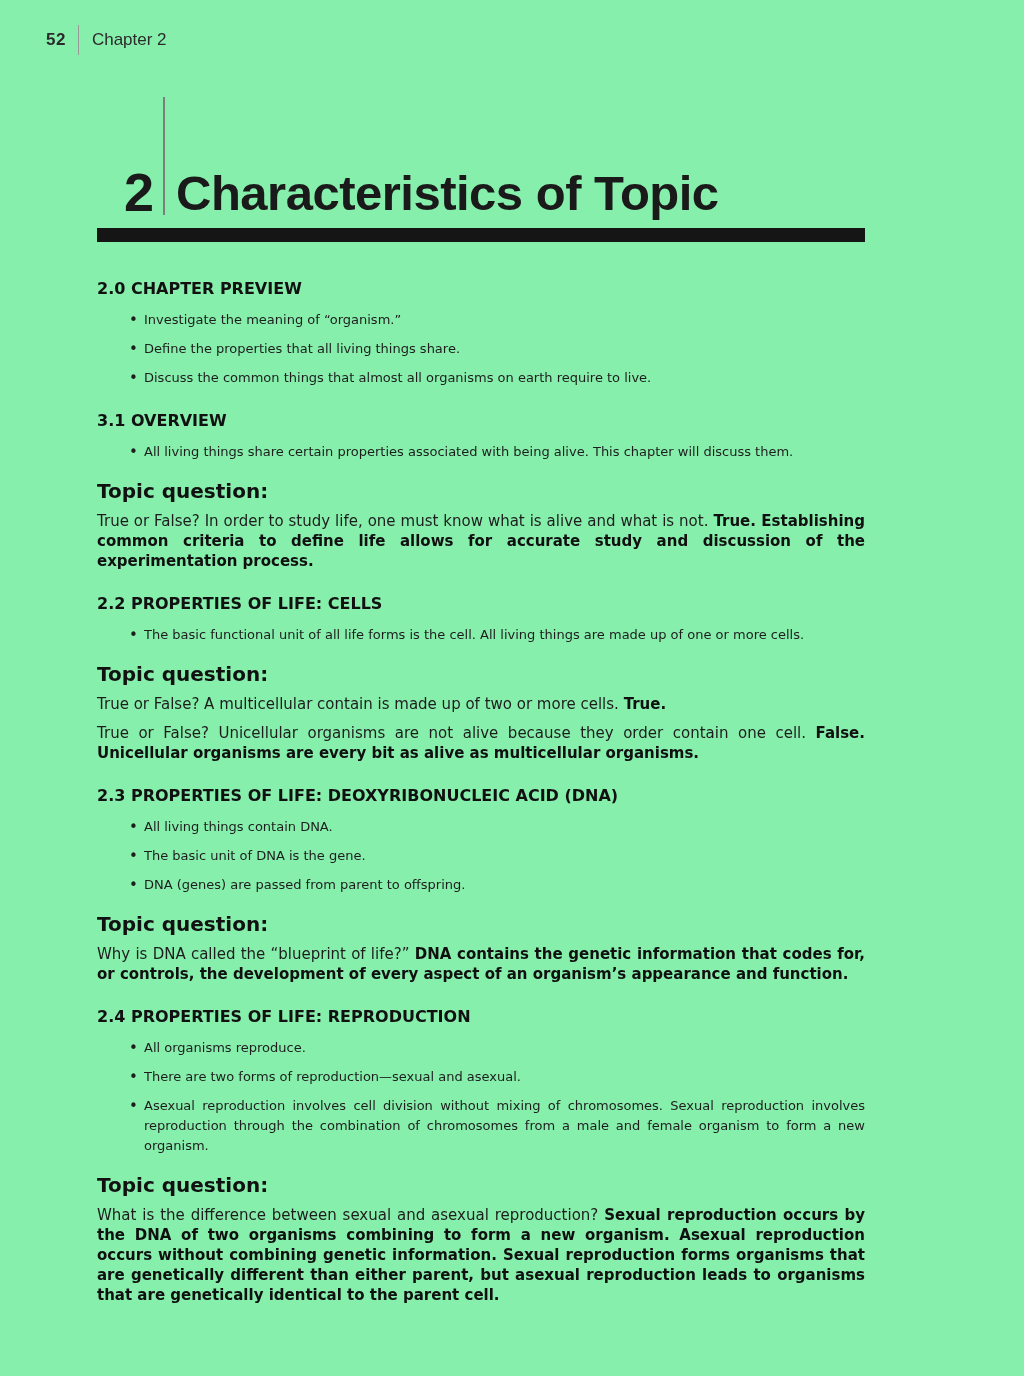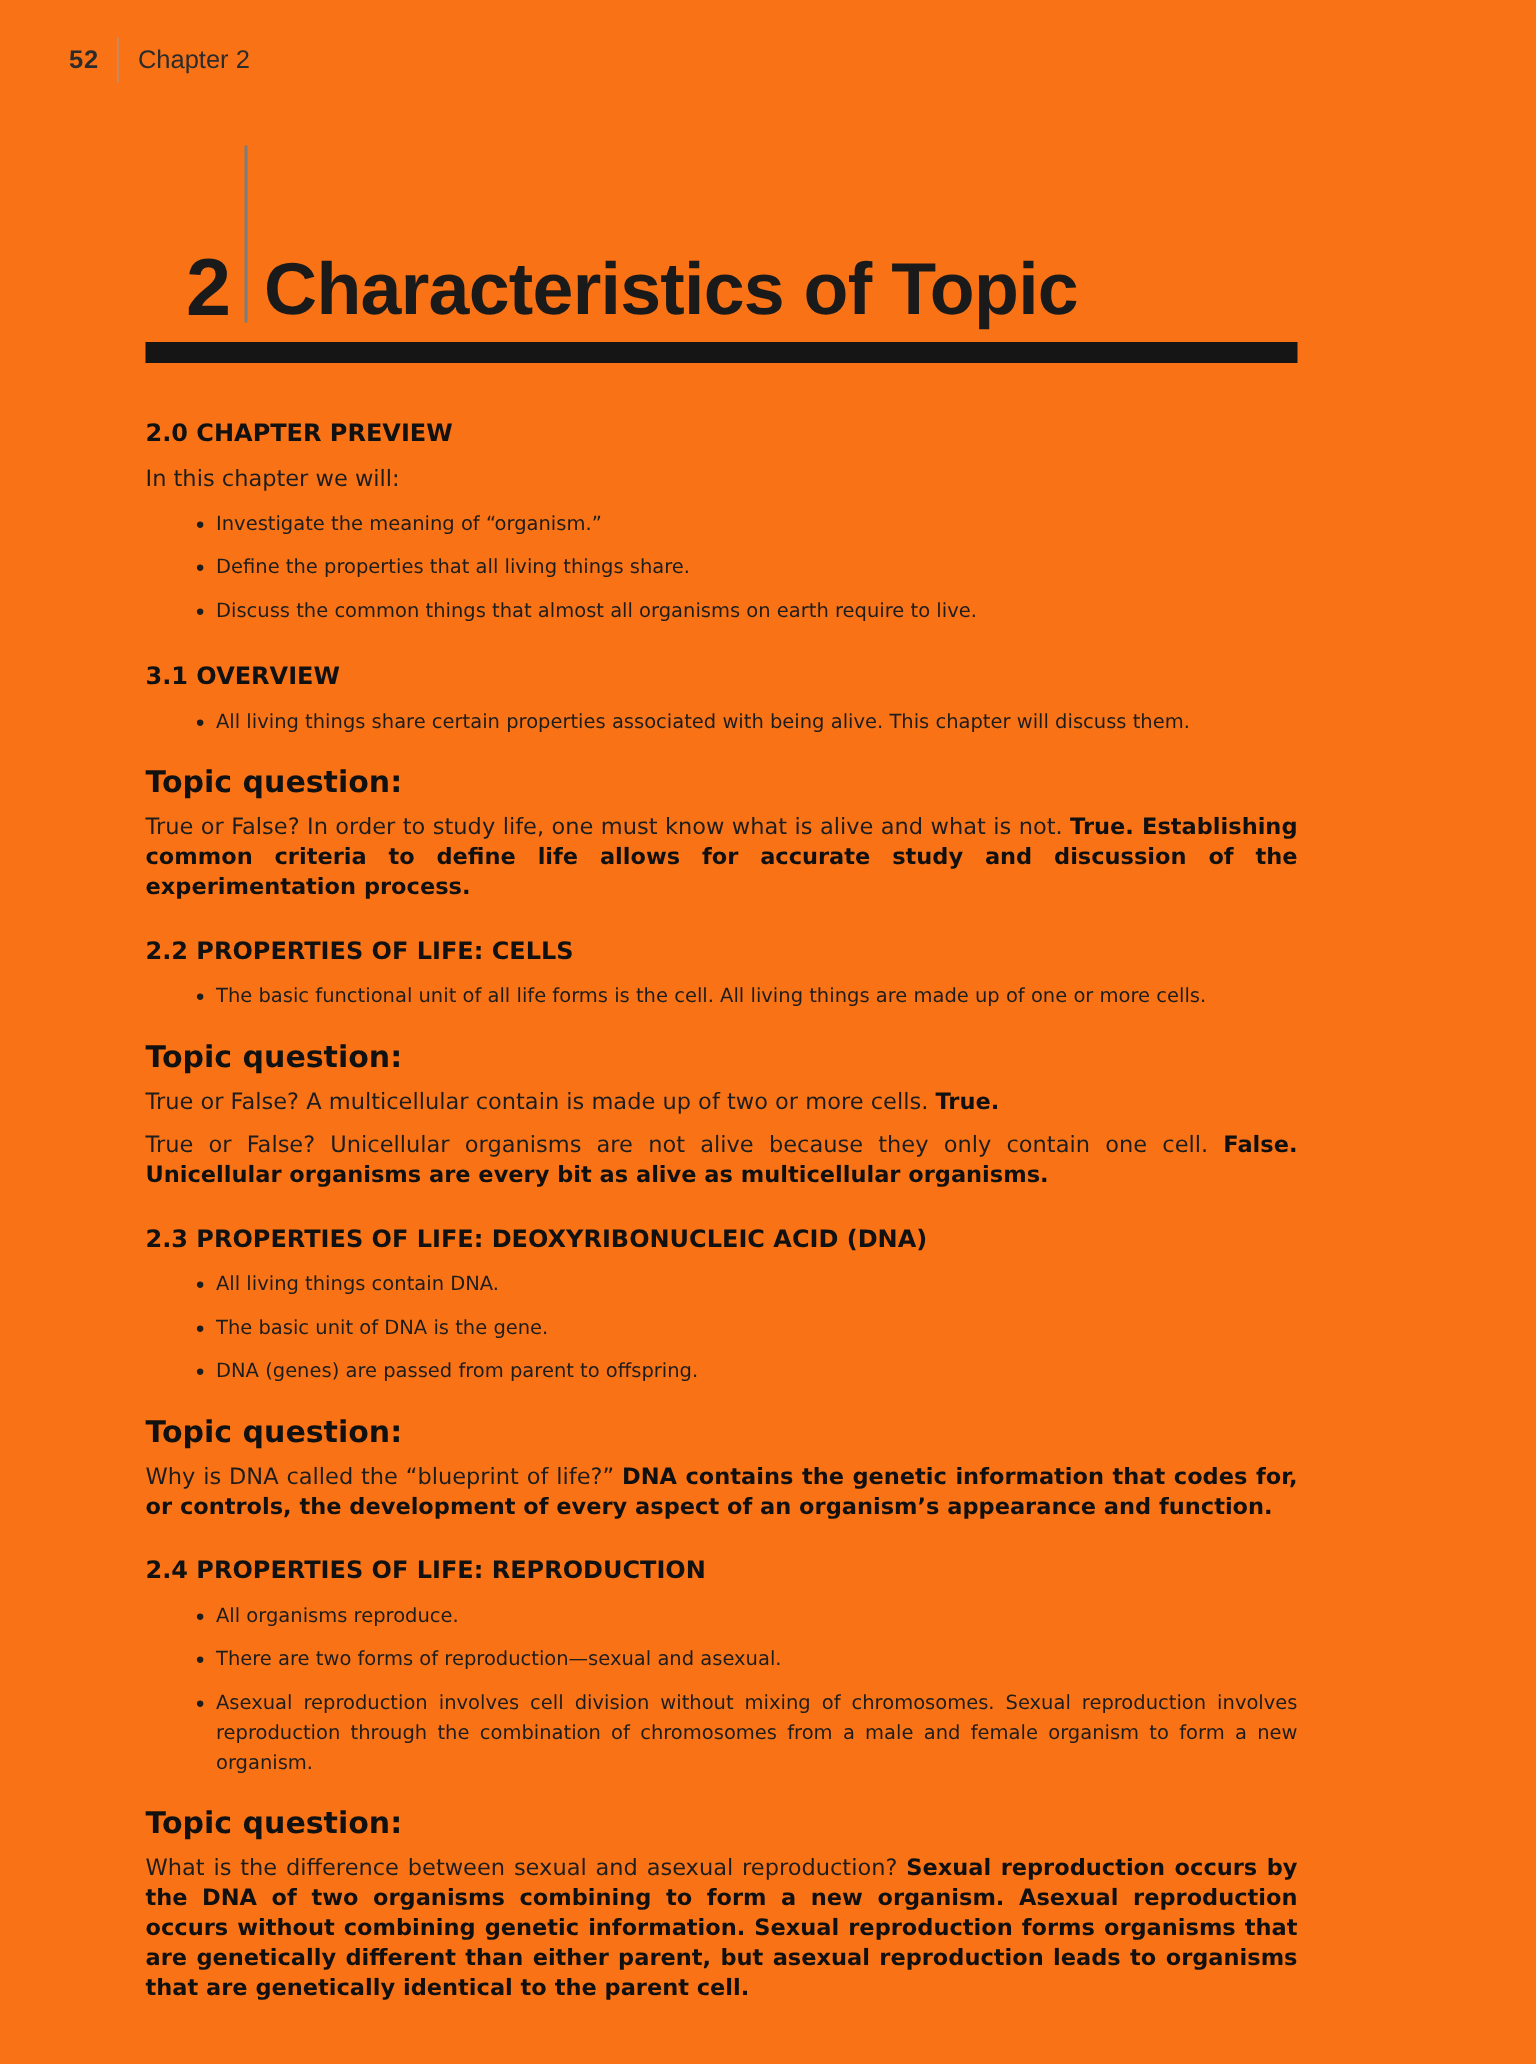--- a/index.html
+++ b/index.html
@@ -1,21 +1,21 @@
 <!DOCTYPE html>
 <html><head>
 <meta charset="utf-8">
 <style>
   * { margin: 0; padding: 0; box-sizing: border-box; }
   html, body { background: #ffffff; }
   .page {
     position: relative;
     width: 1024px;
     height: 1376px;
-    background: #f97316;
+    background: #86efac;
     overflow: hidden;
     font-family: "DejaVu Sans", "Liberation Sans", sans-serif;
     color: #1d1d1d;
   }
 
   
   .running-head {
     display: flex;
     align-items: center;
     margin: 25px 0 0 46px;
@@ -127,21 +127,20 @@
     <span class="chapter-num">2</span>
     <span class="title-rule"></span>
     <h1 class="chapter-title">Characteristics of Topic</h1>
   </div>
   <div class="title-bar"></div>
 
   <main class="content">
 
     <section class="section">
       <h2 class="section-heading">2.0 CHAPTER PREVIEW</h2>
-      <p class="para">In this chapter we will:</p>
       <ul class="bullet-list">
         <li class="bullet">Investigate the meaning of “organism.”</li>
         <li class="bullet">Define the properties that all living things share.</li>
         <li class="bullet">Discuss the common things that almost all organisms on earth require to live.</li>
       </ul>
     </section>
 
     <section class="section">
       <h2 class="section-heading">3.1 OVERVIEW</h2>
       <ul class="bullet-list">
@@ -151,21 +150,21 @@
       <p class="para"><span>True or False? In order to study life, one must know what is alive and what is not. </span><strong>True. Establishing common criteria to define life allows for accurate study and discussion of the experimentation process.</strong></p>
     </section>
 
     <section class="section">
       <h2 class="section-heading">2.2 PROPERTIES OF LIFE: CELLS</h2>
       <ul class="bullet-list">
         <li class="bullet">The basic functional unit of all life forms is the cell. All living things are made up of one or more cells.</li>
       </ul>
       <h3 class="topic-label">Topic question:</h3>
       <p class="para"><span>True or False? A multicellular contain is made up of two or more cells. </span><strong>True.</strong></p>
-      <p class="para"><span>True or False? Unicellular organisms are not alive because they only contain one cell. </span><strong>False. Unicellular organisms are every bit as alive as multicellular organisms.</strong></p>
+      <p class="para"><span>True or False? Unicellular organisms are not alive because they order contain one cell. </span><strong>False. Unicellular organisms are every bit as alive as multicellular organisms.</strong></p>
     </section>
 
     <section class="section">
       <h2 class="section-heading">2.3 PROPERTIES OF LIFE: DEOXYRIBONUCLEIC ACID (DNA)</h2>
       <ul class="bullet-list">
         <li class="bullet">All living things contain DNA.</li>
         <li class="bullet">The basic unit of DNA is the gene.</li>
         <li class="bullet">DNA (genes) are passed from parent to offspring.</li>
       </ul>
       <h3 class="topic-label">Topic question:</h3>

